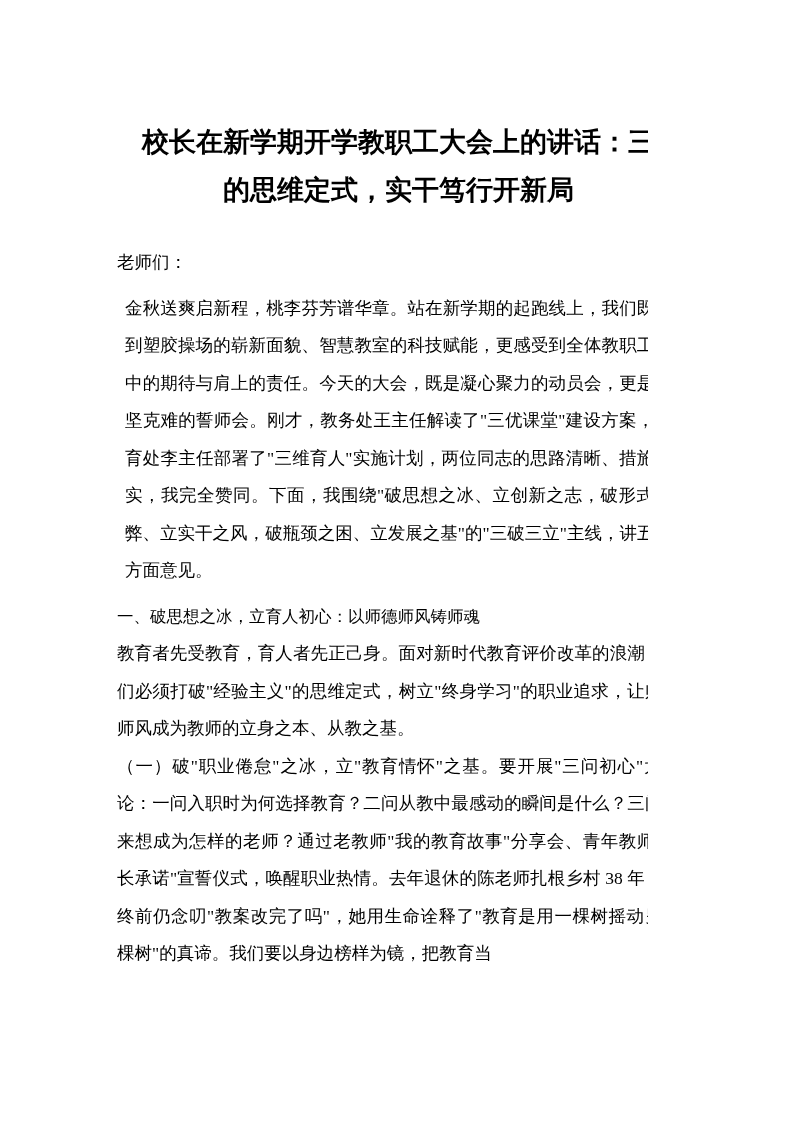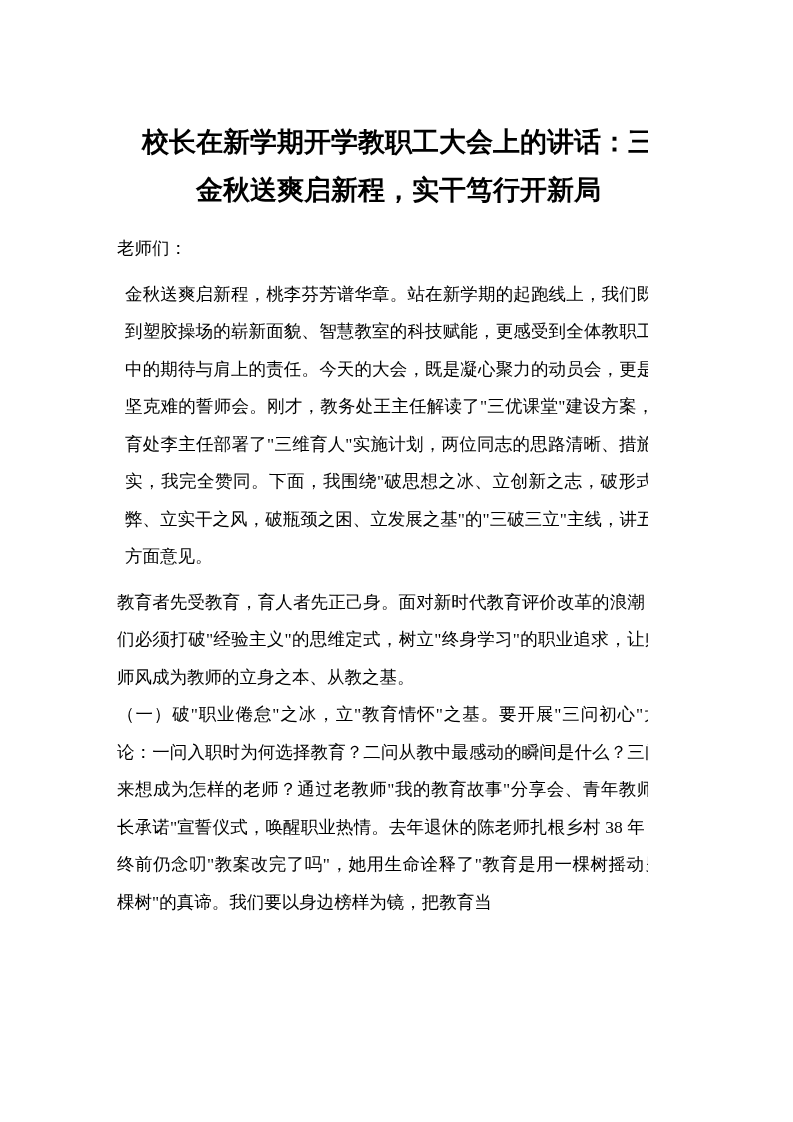--- a/index.html
+++ b/index.html
@@ -33,21 +33,21 @@
     text-align: center;
     margin: 0 0 0 0;
     letter-spacing: 0px;
   }
   .title-line {
     display: block;
   }
   .salutation {
     font-size: 17.5px;
     line-height: 37.5px;
-    margin: 16px 0 0 0;
+    margin: 30px 0 0 0;
     text-align: justify;
     text-justify: inter-ideograph;
   }
   p.body-para {
     font-size: 17.5px;
     line-height: 37.5px;
     margin: 8px;
     text-align: justify;
     text-justify: inter-ideograph;
     word-break: break-all;
@@ -78,26 +78,27 @@
   }
 </style>
 </head>
 <body>
 
 <div class="page">
   <div class="content">
 
     <h1 class="doc-title">
       <span class="title-line">校长在新学期开学教职工大会上的讲话：三</span>
-      <span class="title-line">金秋送爽启新程，实干笃行开新局</span>
+      <span class="title-line">的思维定式，实干笃行开新局</span>
     </h1>
 
     <p class="salutation">老师们：</p>
 
     <p class="body-para">金秋送爽启新程，桃李芬芳谱华章。站在新学期的起跑线上，我们既看到塑胶操场的崭新面貌、智慧教室的科技赋能，更感受到全体教职工眼中的期待与肩上的责任。今天的大会，既是凝心聚力的动员会，更是攻坚克难的誓师会。刚才，教务处王主任解读了"三优课堂"建设方案，德育处李主任部署了"三维育人"实施计划，两位同志的思路清晰、措施务实，我完全赞同。下面，我围绕"破思想之冰、立创新之志，破形式之弊、立实干之风，破瓶颈之困、立发展之基"的"三破三立"主线，讲五个方面意见。</p>
 
+    <p class="section-heading">一、破思想之冰，立育人初心：以师德师风铸师魂</p>
 
     <p class="tight-para">教育者先受教育，育人者先正己身。面对新时代教育评价改革的浪潮，我们必须打破"经验主义"的思维定式，树立"终身学习"的职业追求，让师德师风成为教师的立身之本、从教之基。</p>
 
     <p class="indent-para">（一）破"职业倦怠"之冰，立"教育情怀"之基。要开展"三问初心"大讨论：一问入职时为何选择教育？二问从教中最感动的瞬间是什么？三问未来想成为怎样的老师？通过老教师"我的教育故事"分享会、青年教师"成长承诺"宣誓仪式，唤醒职业热情。去年退休的陈老师扎根乡村 38 年，临终前仍念叨"教案改完了吗"，她用生命诠释了"教育是用一棵树摇动另一棵树"的真谛。我们要以身边榜样为镜，把教育当</p>
 
   </div>
 </div>
 
 </body></html>

